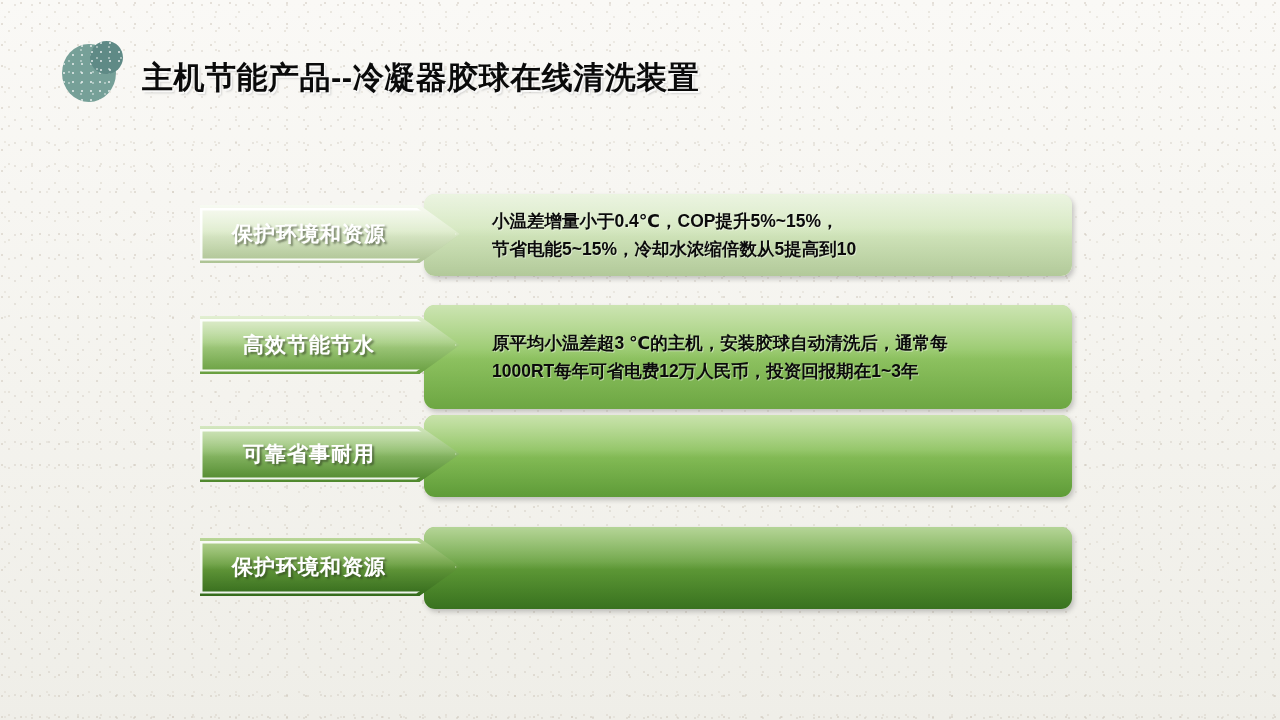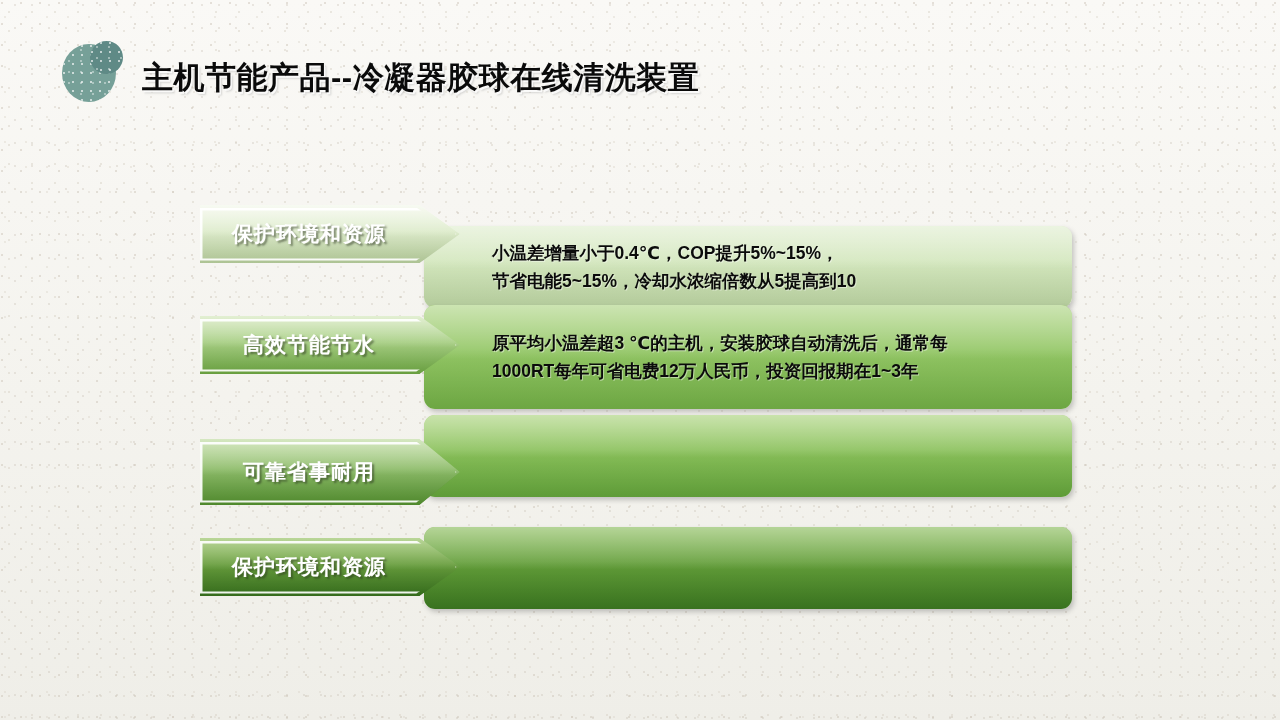--- a/index.html
+++ b/index.html
@@ -170,21 +170,21 @@
       <div class="dots"></div>
     </div>
     <div class="deco-blob" id="deco-small">
       <div class="dots"></div>
     </div>
     <div id="slide-title">主机节能产品--冷凝器胶球在线清洗装置</div>
   </div>
 
   <div id="rows">
       <div class="row">
-        <div class="content-bar" style="top: 194px; height: 82px; background: linear-gradient(rgb(221, 236, 203) 0%, rgb(198, 224, 171) 100%); margin-top: 32px;">
+        <div class="content-bar" style="top: 194px; height: 82px; background: linear-gradient(rgb(221, 236, 203) 0%, rgb(198, 224, 171) 100%);">
           <div class="sheen"></div>
           <div class="content-text">
             <div>小温差增量小于0.4℃，COP提升5%~15%，</div>
             <div>节省电能5~15%，冷却水浓缩倍数从5提高到10</div>
           </div>
         </div>
         <div class="label-chevron" style="top: 205px; height: 58px;">
           <div class="inner" style="background: linear-gradient(rgb(242, 247, 233) 0%, rgb(197, 222, 168) 100%);"></div>
           <div class="gloss"></div>
           <div class="edge"></div>
@@ -203,21 +203,21 @@
           <div class="inner" style="background: linear-gradient(rgb(207, 228, 180) 0%, rgb(118, 180, 72) 100%);"></div>
           <div class="gloss"></div>
           <div class="edge"></div>
           <div class="label-text">高效节能节水</div>
         </div>
       </div>
       <div class="row">
         <div class="content-bar" style="top: 415px; height: 82px; background: linear-gradient(rgb(162, 207, 112) 0%, rgb(105, 173, 62) 100%);">
           <div class="sheen"></div>
         </div>
-        <div class="label-chevron" style="top: 439px; height: 66px;">
+        <div class="label-chevron" style="top: 426px; height: 56px;">
           <div class="inner" style="background: linear-gradient(rgb(185, 216, 152) 0%, rgb(90, 155, 51) 100%);"></div>
           <div class="gloss"></div>
           <div class="edge"></div>
           <div class="label-text">可靠省事耐用</div>
         </div>
       </div>
       <div class="row">
         <div class="content-bar" style="top: 527px; height: 82px; background: linear-gradient(rgb(127, 182, 76) 0%, rgb(63, 127, 34) 100%);">
           <div class="sheen"></div>
         </div>

